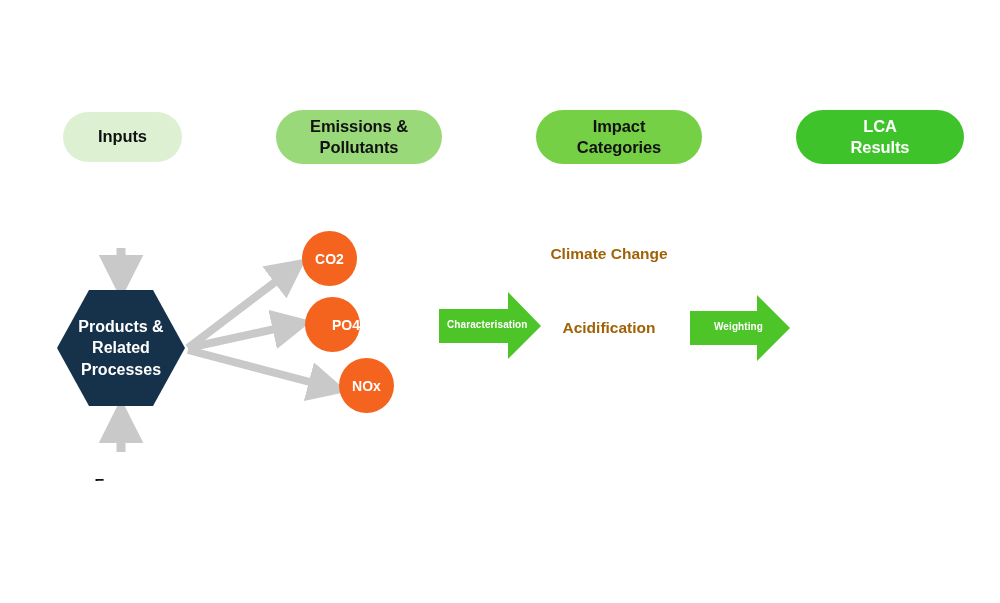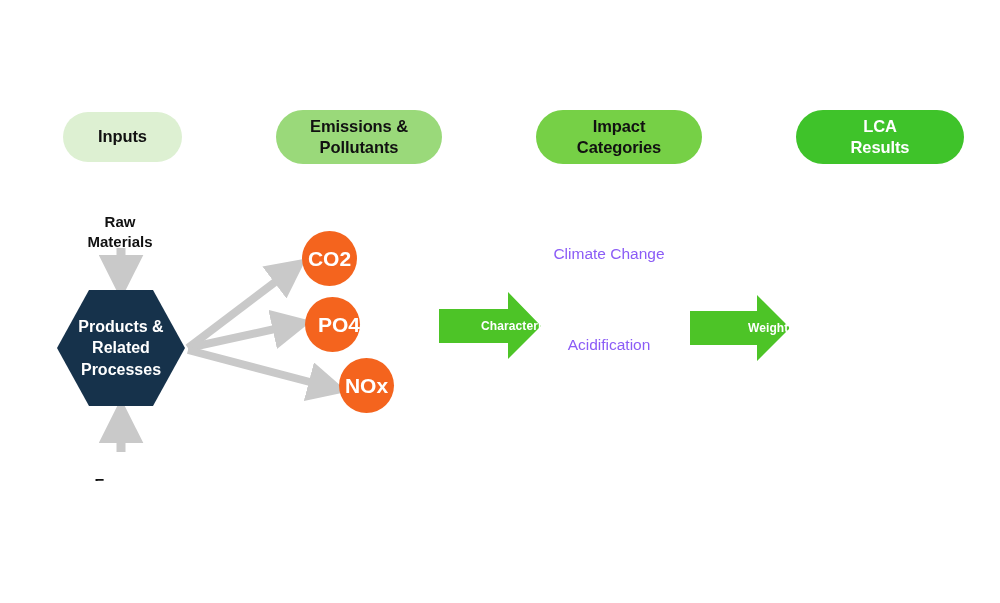--- a/index.html
+++ b/index.html
@@ -68,58 +68,57 @@
 
   .circle {
     position: absolute;
     border-radius: 50%;
     background: #f4641e;
     display: flex;
     align-items: center;
     justify-content: center;
     color: #ffffff;
     font-weight: bold;
-    font-size: 21px;
+    font-size: 14px;
   }
   #circ-co2 { left: 302px; top: 231px; width: 55px; height: 55px; }
   #circ-po4 { left: 305px; top: 297px; width: 55px; height: 55px; justify-content: flex-end; }
   #circ-nox { left: 339px; top: 358px; width: 55px; height: 55px; }
 
   .imp-label {
     position: absolute;
     text-align: center;
-    font-weight: normal;
+    font-weight: bold;
     font-size: 15.5px;
-    color: #8b5cf6;
+    color: #a16207;
     width: 180px;
   }
   #imp-0 { left: 519px; top: 245px; }
-  #imp-1 { left: 519px; top: 336px; }
+  #imp-1 { left: 519px; top: 319px; }
   #imp-2 { left: 519px; top: 391px; }
 
   #eci {
     position: absolute;
     left: 795px;
     top: 288px;
     width: 190px;
     text-align: center;
     font-weight: bold;
     font-size: 20px;
     line-height: 1.3;
     color: #111111;
   }
 
   .arrow-label {
     position: absolute;
     color: #ffffff;
     font-weight: bold;
-    font-size: 12px;
+    font-size: 10px;
     letter-spacing: 0.1px;
     white-space: nowrap;
-    margin-left: 34px;
   }
   #alabel-char { left: 447px; top: 319px; }
   #alabel-weig { left: 714px; top: 321px; }
 
   svg.layer {
     position: absolute;
     left: 0;
     top: 0;
     width: 1000px;
     height: 603px;
@@ -183,24 +182,20 @@
     </span>
   </div>
 
   <div class="pill" id="pill-lca">
     <span>
       <span>LCA</span><br>
       <span>Results</span>
     </span>
   </div>
 
-  <div class="blk-label" id="lbl-raw">
-    <span>Raw</span><br>
-    <span>Materials</span>
-  </div>
 
   <div class="blk-label" id="lbl-energy">
     <span>Energy</span>
   </div>
 
   <div class="hex">
     <div class="hex-text">
       <span>Products &amp;</span><br>
       <span>Related</span><br>
       <span>Processes</span>

